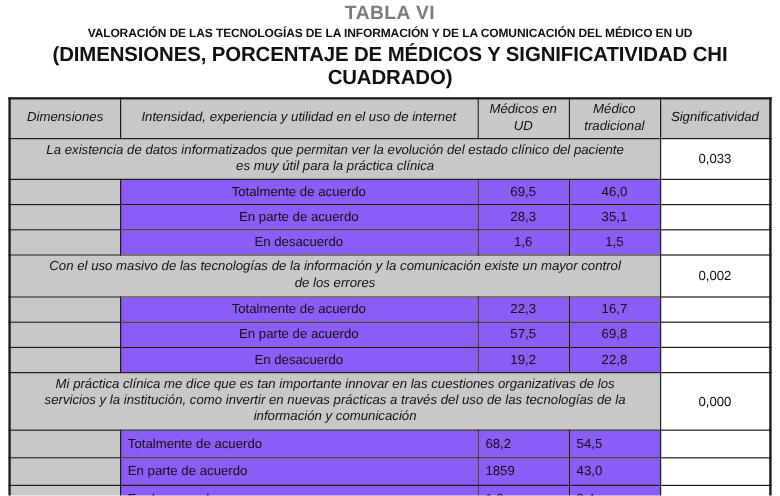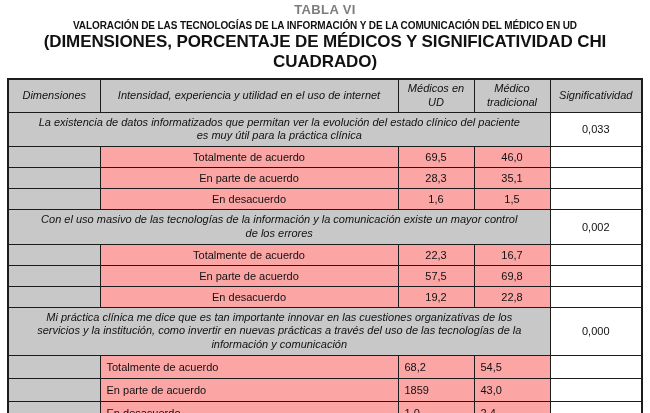--- a/index.html
+++ b/index.html
@@ -6,21 +6,21 @@
   body{
     width:650px;height:413px;
     font-family:"Liberation Sans", sans-serif;
     color:#111;
     overflow:hidden;
   }
   .page{width:650px;height:413px;}
 
   
   .titleblock{text-align:center;padding-top:3px;line-height:1.15;}
-  .t-label{color:#7d7d7d;font-weight:bold;font-size:13px;letter-spacing:.4px;}
+  .t-label{color:#7d7d7d;font-weight:bold;font-size:16px;letter-spacing:.4px;}
   .t-main{color:#111;font-weight:bold;font-size:10px;margin-top:2px;letter-spacing:-0.1px;}
   .t-sub{color:#111;font-weight:bold;font-size:17px;margin-top:1px;letter-spacing:-0.1px;}
 
   
   table{
     border-collapse:collapse;
     table-layout:fixed;
     width:634px;
     margin:6px auto 0 auto;
     border:2px solid #1c1c1c;
@@ -54,21 +54,21 @@
     padding:3px 26px;
     line-height:1.25;
   }
   .sig-cell{
     background:#ffffff;
     text-align:center;
     border-radius:16px;
   }
   .first-col{background:#c8c8c8;}
   .data-row td{height:18px;}
-  .data-row .answer, .data-row .num{text-align:center;background:#fca5a5;}
+  .data-row .answer, .data-row .num{text-align:center;background:#8b5cf6;}
   .data-row .sig-empty{background:#ffffff;}
   tbody.sec-left .data-row td{height:20px;}
   tbody.sec-left .answer, tbody.sec-left .num{text-align:left;padding-left:6px;}
 </style>
 </head>
 <body>
 
 <div class="page">
 
   <div class="titleblock">

